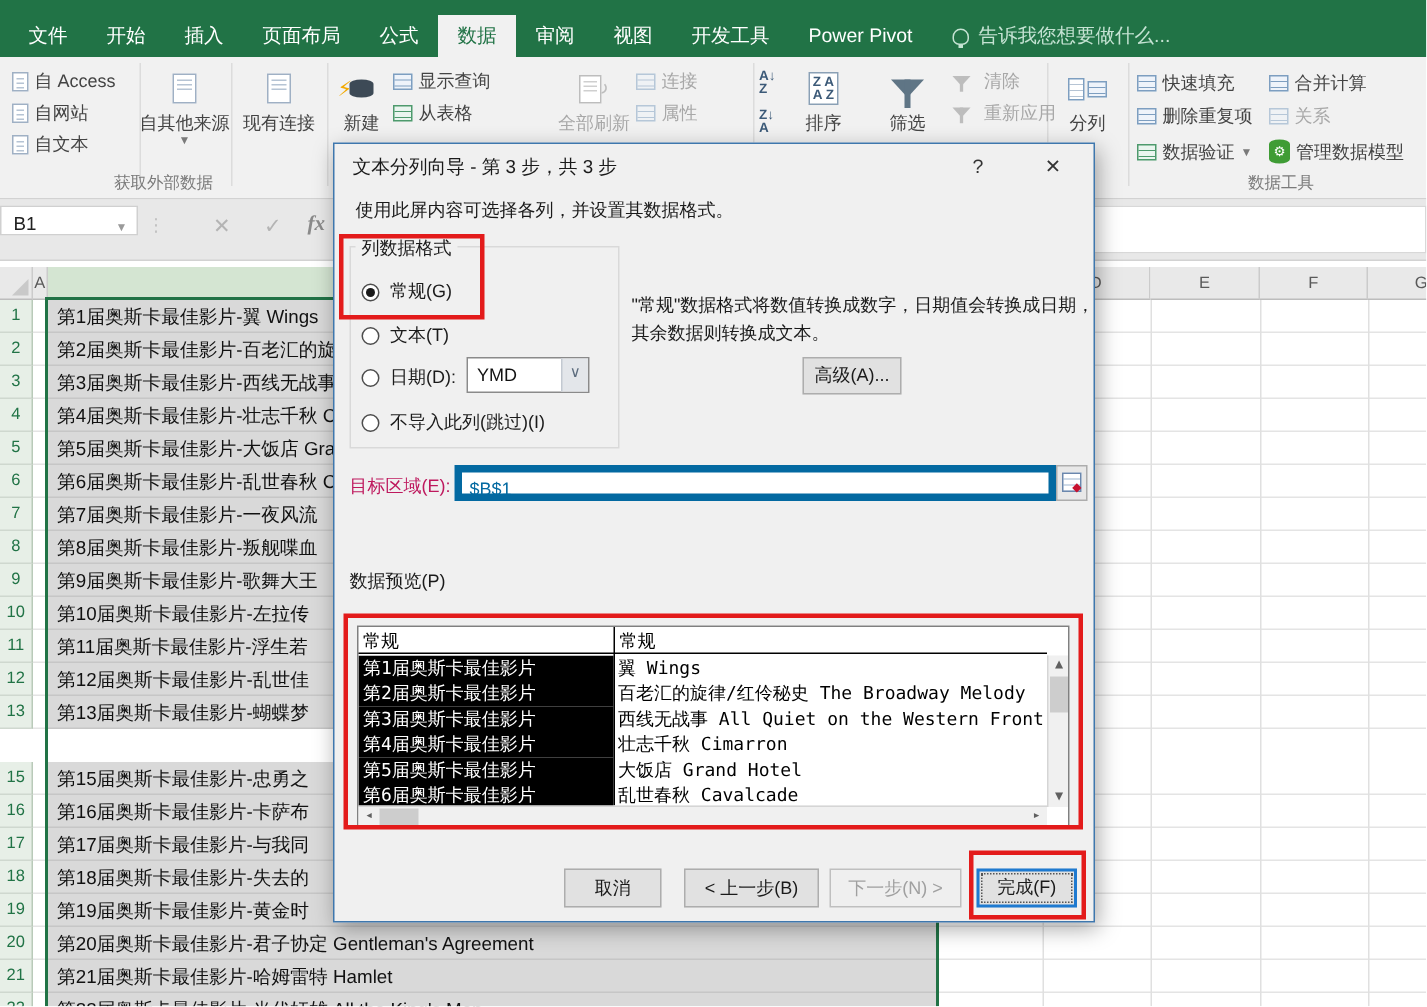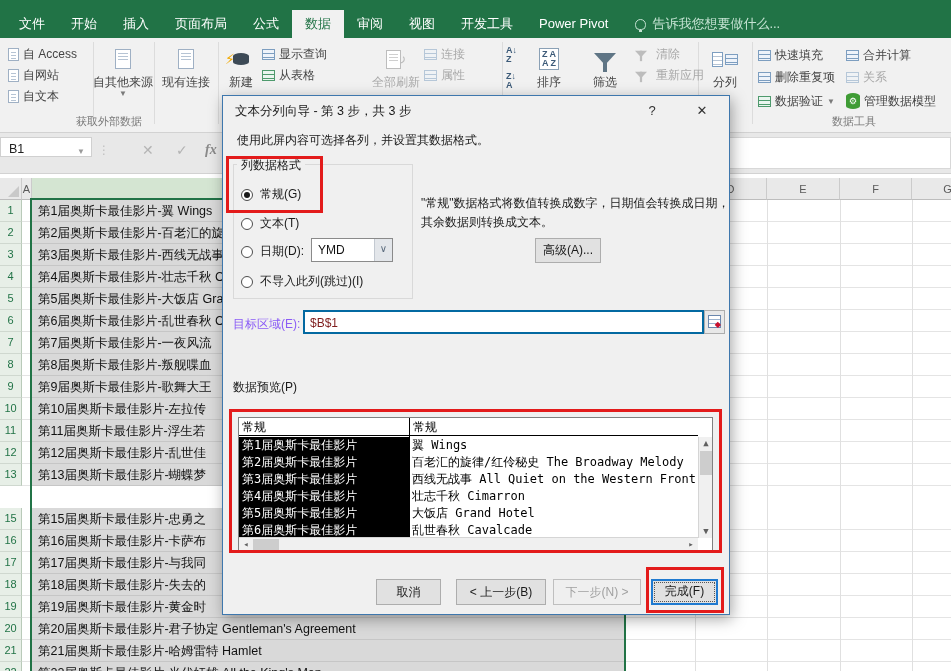--- a/index.html
+++ b/index.html
@@ -78,22 +78,22 @@
   #fmtlabel { position:absolute; left:14px; top:61px; background:#f0f0f0; padding:0 4px; color:#1a1a1a; }
   .radiorow { position:absolute; left:18px; display:flex; align-items:center; gap:7px; color:#1a1a1a; }
   .radio { width:12px; height:12px; border:1px solid #4d4d4d; border-radius:50%; background:#fff; position:relative; flex:none; }
   .radio.sel::after { content:""; position:absolute; left:2px; top:2px; width:6px; height:6px; border-radius:50%; background:#1a1a1a; }
   #ymd { position:absolute; left:88px; top:142px; width:82px; height:24px; background:#fff; border:1px solid #8a8a8a; }
   #ymd .val { position:absolute; left:6px; top:4px; color:#111; }
   #ymd .chev { position:absolute; right:0; top:0; width:18px; height:22px; background:#e3e6ea; border-left:1px solid #c3c9d1; color:#5b6b7d; text-align:center; line-height:20px; font-size:10px; }
   #desc { position:absolute; left:198px; top:98px; width:310px; line-height:19px; color:#1a1a1a; }
   .btn { position:absolute; background:#e1e1e1; border:1px solid #adadad; text-align:center; color:#1a1a1a; font-size:12px; }
   #advbtn { left:312px; top:142px; width:66px; height:25px; line-height:23px; }
-  #destlabel { position:absolute; left:10px; top:220px; color:#8b5cf6; }
-  #destinput { position:absolute; left:80px; top:214px; width:401px; height:24px; background:#fff; border:2px solid #0369a1; padding:4px 0 0 5px; color:#7f1d1d; }
+  #destlabel { position:absolute; left:10px; top:220px; color:#be185d; }
+  #destinput { position:absolute; left:80px; top:214px; width:401px; height:24px; background:#fff; border:5px solid #0369a1; padding:4px 0 0 5px; color:#0369a1; }
   #rangesel { position:absolute; left:481px; top:214px; width:21px; height:24px; background:#e8e8e8; border:1px solid #adadad; }
   #rangesel .mini { position:absolute; left:3px; top:4px; width:13px; height:13px; border:1px solid #6b87ad; background:linear-gradient(#9db4cf 1px,transparent 1px) 0 3px/100% 4px,#fff; }
   #rangesel .mini::after { content:"◆"; position:absolute; right:-1px; bottom:-2px; color:#c8102e; font-size:8px; }
   #pvlabel { position:absolute; left:10px; top:283px; color:#1a1a1a; }
   #pvtable { position:absolute; left:15px; top:321px; width:475px; height:135px; background:#fff; border:1px solid #808080; font-family:"DejaVu Sans Mono","Liberation Mono",monospace; font-size:12px; }
   .pv-hdr { position:absolute; left:0; top:0; width:459px; height:18px; border-bottom:1px solid #000; }
   .pv-hcell { position:absolute; top:1px; padding-left:3px; color:#000; }
   .pv-rows { position:absolute; left:0; top:19px; width:459px; height:101px; overflow:hidden; }
   .pv-row { display:flex; height:17px; line-height:16px; white-space:nowrap; }
   .pv-c1 { width:170px; background:#000; color:#fff; padding-left:3px; flex:none; overflow:hidden; }

